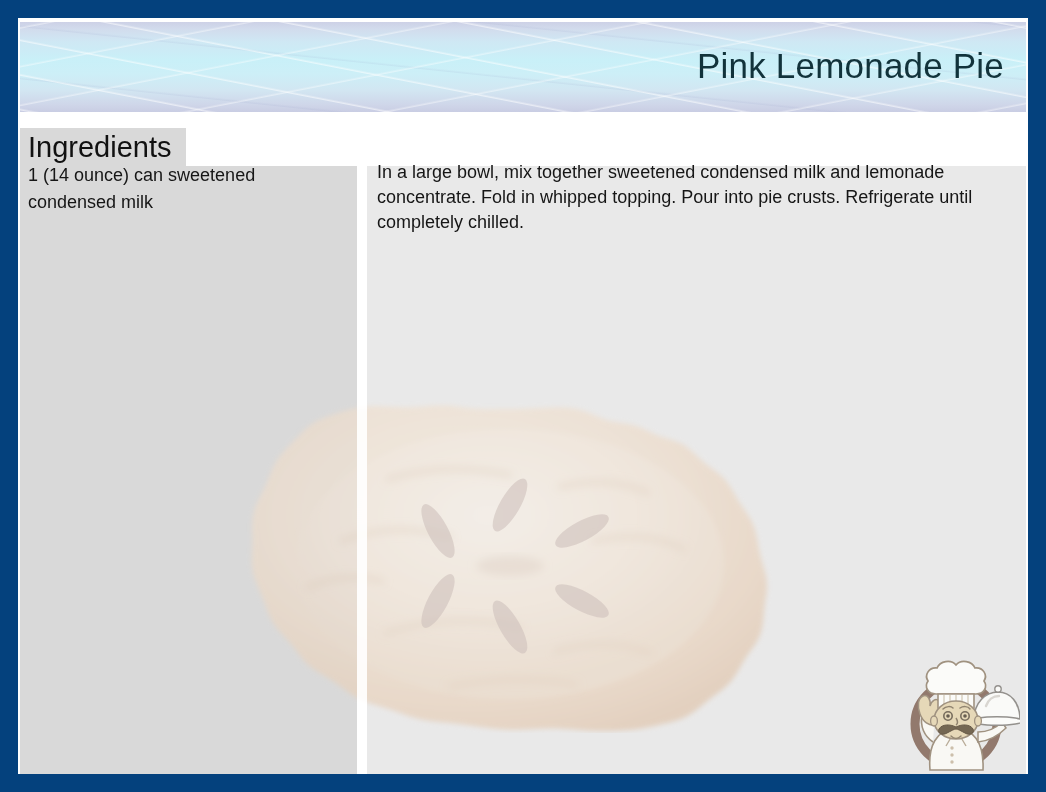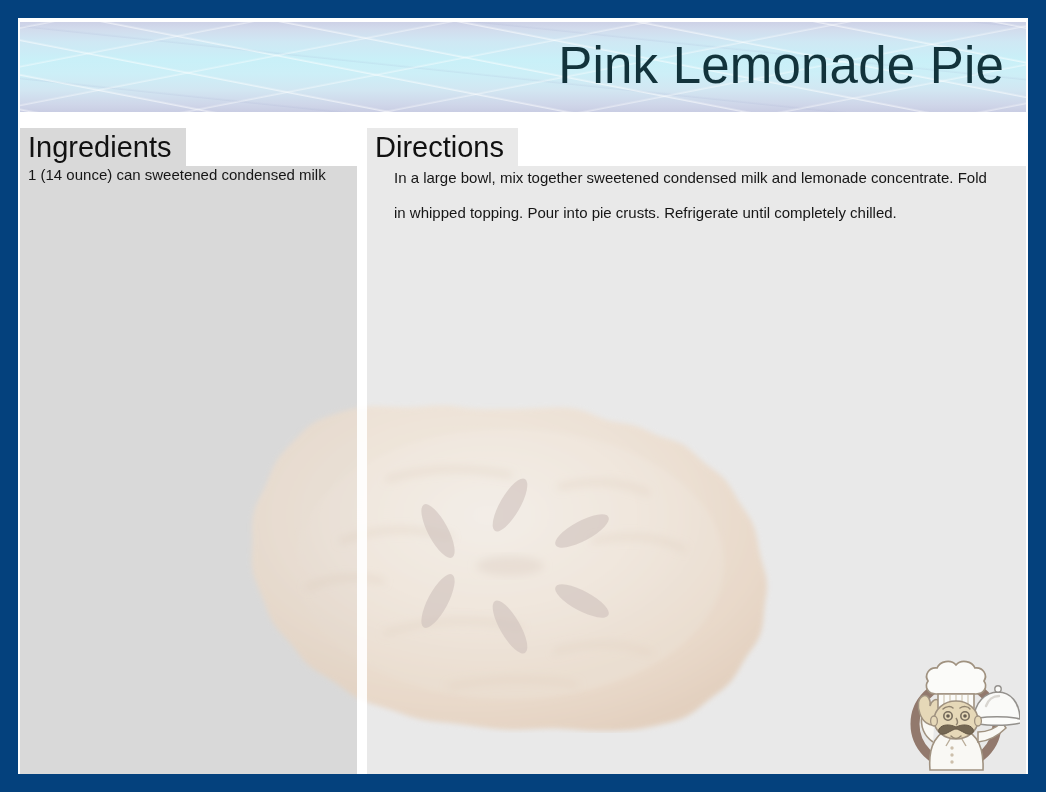--- a/index.html
+++ b/index.html
@@ -64,21 +64,21 @@
         rgba(150,160,200,0.13) 25px,
         rgba(150,160,200,0.00) 27px,
         rgba(150,160,200,0.00) 52px);
     pointer-events: none;
   }
   .banner-title {
     position: absolute;
     right: 22px;
     top: 50%;
     transform: translateY(-52%);
-    font-size: 51px;
+    font-size: 35px;
     font-weight: 400;
     color: #12333b;
     letter-spacing: 0.2px;
     white-space: nowrap;
   }
 
   
   .panels {
     position: absolute;
     left: 2px;
@@ -125,27 +125,27 @@
     bottom: 0;
     z-index: 1;
   }
   .panel-ingredients .panel-body { background: #d9d9d9; }
   .panel-directions  .panel-body { background: #e9e9e9; }
 
   .panel-text {
     position: relative;
     z-index: 3;
     padding: 34px 18px 0 8px;
-    font-size: 15px;
+    font-size: 18px;
     line-height: 26.5px;
     color: #161616;
   }
   .panel-directions .panel-text {
-    padding: 32px 26px 0 27px;
-    line-height: 35px;
+    padding: 32px 26px 0 10px;
+    line-height: 25px;
   }
   .ing-line { display: block; }
 
   
   .pie-layer {
     position: absolute;
     left: 0;
     top: 0;
     right: 0;
     bottom: 0;
@@ -202,21 +202,20 @@
     <section class="panel panel-ingredients">
       <div class="panel-body"></div>
       <div class="panel-tab">Ingredients</div>
       <div class="panel-text">
         <span class="ing-line">1 (14 ounce) can sweetened condensed milk</span>
       </div>
     </section>
 
     <section class="panel panel-directions">
       <div class="panel-body"></div>
-      <div class="panel-tab">Directions</div>
       <div class="panel-text">In a large bowl, mix together sweetened condensed milk and lemonade concentrate. Fold in whipped topping. Pour into pie crusts. Refrigerate until completely chilled.</div>
     </section>
 
     <div class="pie-layer">
       <div class="pie-wrap">
         <svg viewBox="0 0 540 332" xmlns="http://www.w3.org/2000/svg">
           <defs>
             <radialGradient id="crustGrad" cx="42%" cy="34%" r="72%">
               <stop offset="0%" stop-color="#f6ecdf"></stop>
               <stop offset="52%" stop-color="#f0dfcd"></stop>

